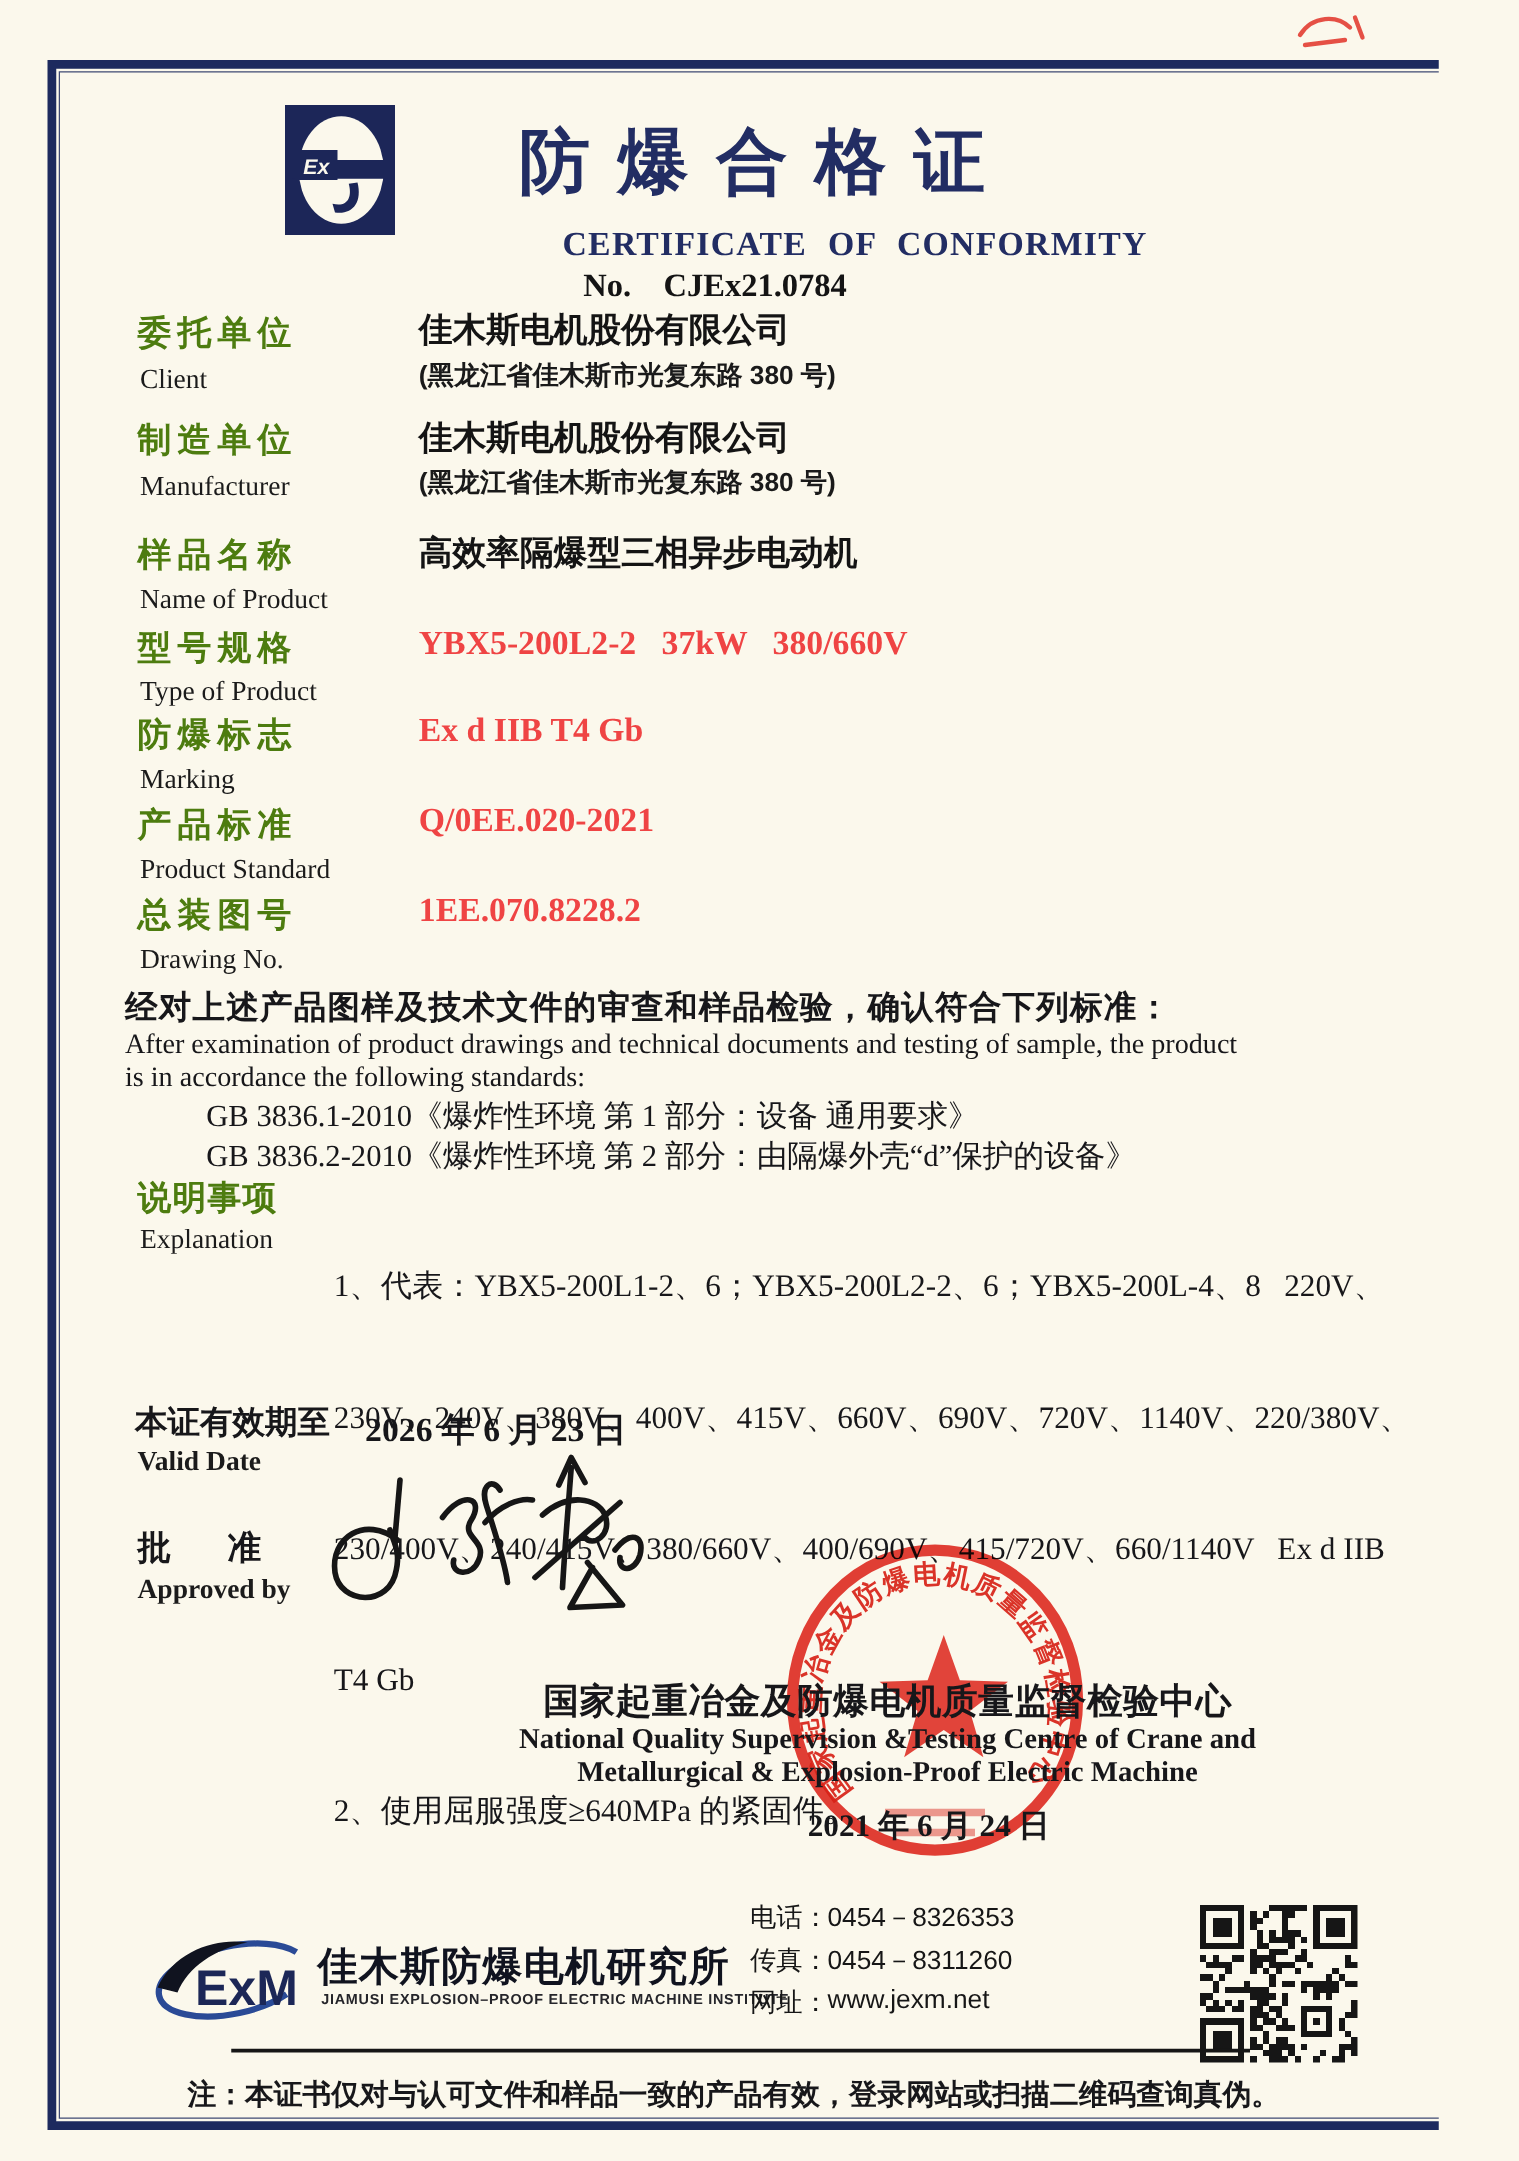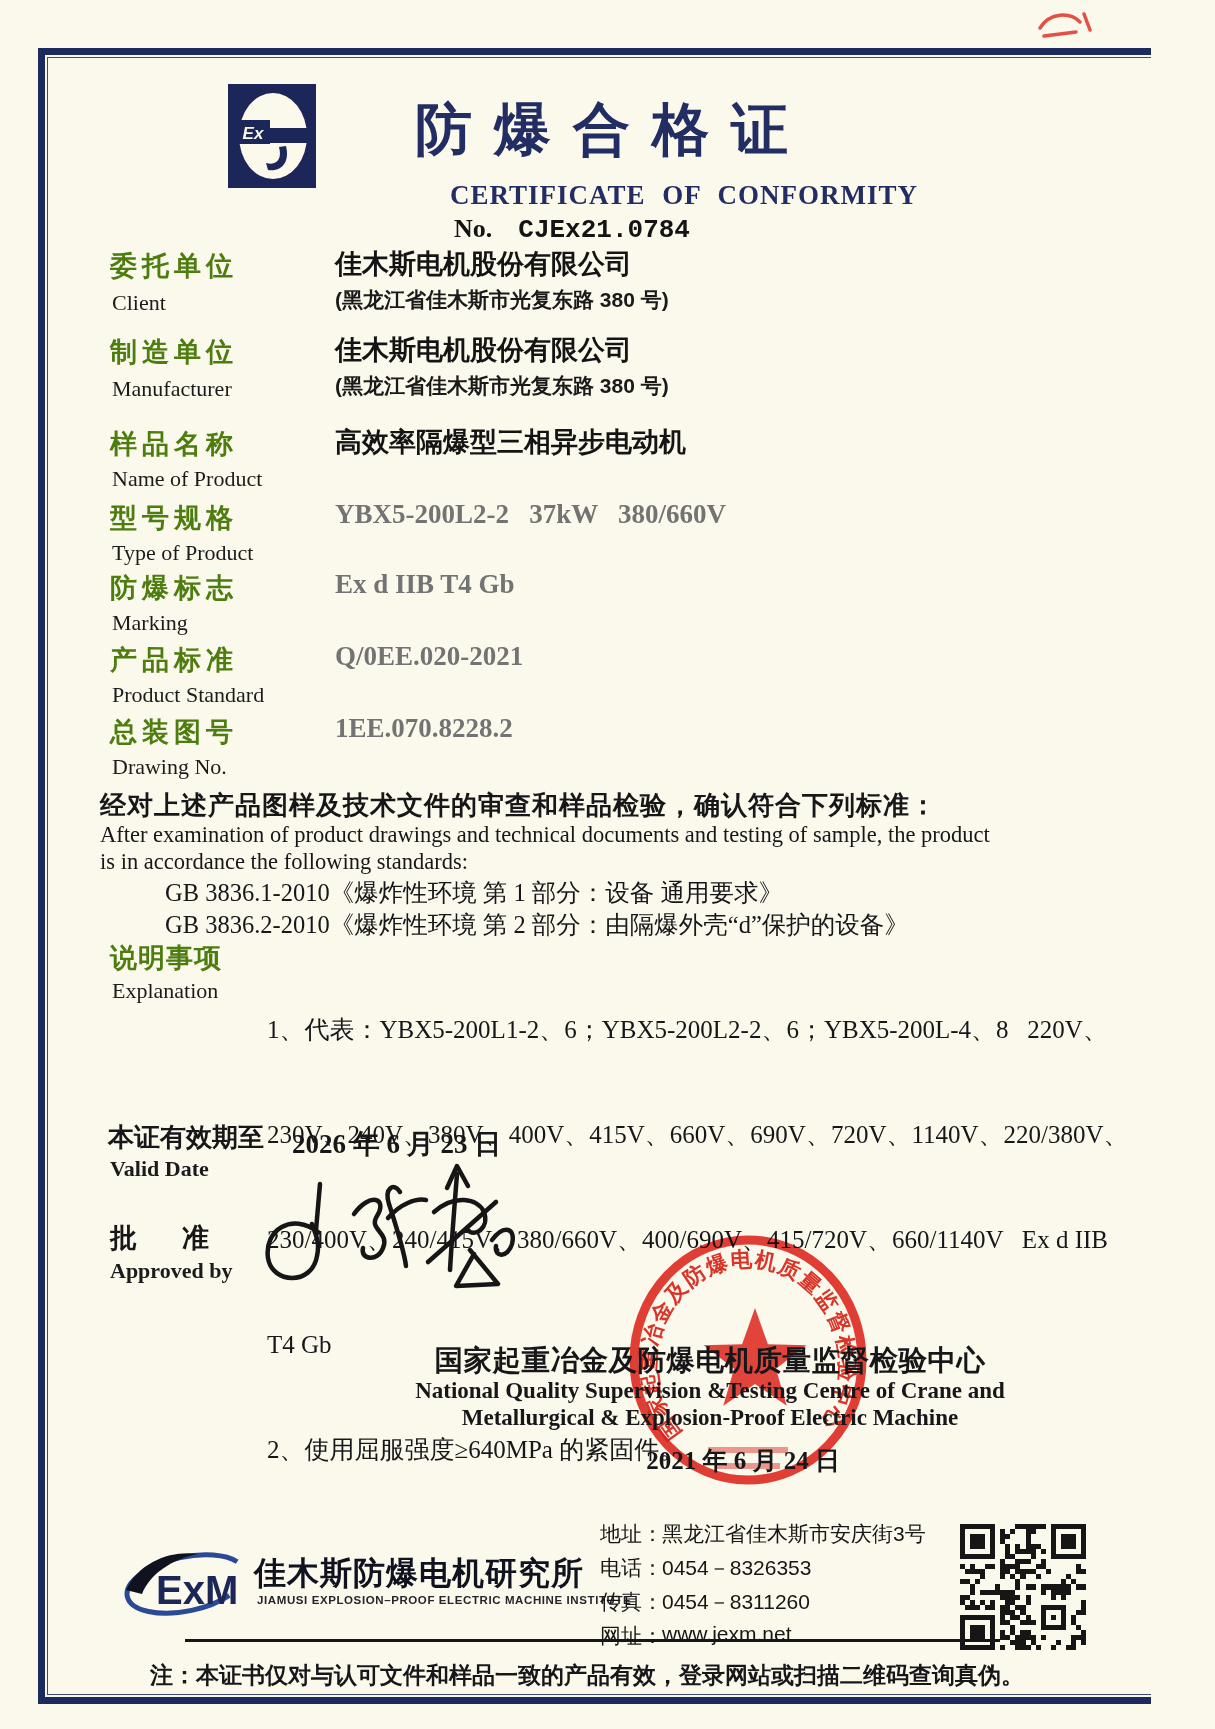--- a/index.html
+++ b/index.html
@@ -7,27 +7,27 @@
   .page{position:relative;width:1151px;height:1729px;background:#fbf8ec;overflow:hidden;
         font-family:"Liberation Sans","DejaVu Sans",sans-serif;color:#17171a;}
   .abs{position:absolute;}
   
   .frame{left:38px;top:48px;width:1148px;height:1656px;border:7px solid #1d2a5e;box-sizing:border-box;}
   .frame::after{content:"";position:absolute;left:2px;top:2px;right:2px;bottom:2px;border:1px solid rgba(29,42,94,.85);}
   
   .title{font-size:57px;font-weight:bold;letter-spacing:22px;color:#222d63;white-space:nowrap;}
   .subtitle{font-family:"Liberation Serif","DejaVu Serif",serif;font-size:27px;font-weight:bold;color:#222d63;letter-spacing:1px;word-spacing:9px;white-space:nowrap;}
   .certno{font-family:"Liberation Serif","DejaVu Serif",serif;font-size:26px;font-weight:bold;color:#141414;text-align:center;}
-  .certno .num{margin-left:26px;font-family:Liberation Mono, monospace;}
+  .certno .num{margin-left:26px;}
   
   .f-label{font-size:27px;font-weight:bold;letter-spacing:5px;color:#4d7c0f;white-space:nowrap;}
   .f-sub{font-family:"Liberation Serif","DejaVu Serif",serif;font-size:22px;color:#1b1b1b;white-space:nowrap;}
   .f-valcn{font-size:27px;font-weight:bold;color:#141414;white-space:nowrap;}
   .f-note{font-size:21px;font-weight:600;color:#1a1a1a;white-space:nowrap;}
-  .f-valserif{font-family:"Liberation Serif","DejaVu Serif",serif;font-size:27px;font-weight:bold;color:#737373;white-space:pre;}
+  .f-valserif{font-family:"Liberation Serif","DejaVu Serif",serif;font-size:27px;font-weight:bold;color:#ef4444;white-space:pre;}
   
   .stmt-cn{font-size:26px;font-weight:bold;letter-spacing:1px;white-space:nowrap;}
   .stmt-en{font-family:"Liberation Serif","DejaVu Serif",serif;font-size:22.5px;white-space:nowrap;}
   .gb-line{font-family:"Liberation Serif","DejaVu Serif",serif;font-size:24.5px;font-weight:500;white-space:nowrap;}
   .expl-lines{font-family:"Liberation Serif","DejaVu Serif",serif;font-size:25px;line-height:35px;white-space:pre;}
   
   .valid-label{font-size:26px;font-weight:bold;white-space:nowrap;}
   .valid-value{font-family:"Liberation Serif","DejaVu Serif",serif;font-size:27px;font-weight:600;white-space:nowrap;}
   .approve-label{font-size:27px;font-weight:bold;letter-spacing:45px;white-space:nowrap;}
   
@@ -160,24 +160,20 @@
 
   <svg class="abs" style="left:118px;top:1544px;" width="135" height="78" viewBox="0 0 135 78">
     <ellipse cx="68" cy="40" rx="60" ry="27" fill="none" stroke="#2a4a96" stroke-width="5" transform="rotate(-12 68 40)" stroke-dasharray="240 60" stroke-dashoffset="-30"></ellipse>
     <path d="M8,46 C22,16 56,6 80,10 C54,15 32,30 24,50 Z" fill="#10131f"></path>
     <text x="38" y="60" font-size="40" font-weight="bold" fill="#1c2757" font-family="Liberation Sans,sans-serif">ExM</text>
   </svg>
   <div class="abs inst-cn" style="left:254px;top:1552px;">佳木斯防爆电机研究所</div>
   <div class="abs inst-en" style="left:257px;top:1594px;">JIAMUSI EXPLOSION–PROOF ELECTRIC MACHINE INSTITUTE</div>
 
   <div class="abs contacts" style="left:600px;top:1520px;">
-    <div class="contact-row">
-      <span class="cl">地址：</span>
-      <span>黑龙江省佳木斯市安庆街3号</span>
-    </div>
     <div class="contact-row">
       <span class="cl">电话：</span>
       <span>0454－8326353</span>
     </div>
     <div class="contact-row">
       <span class="cl">传真：</span>
       <span>0454－8311260</span>
     </div>
     <div class="contact-row">
       <span class="cl">网址：</span>

